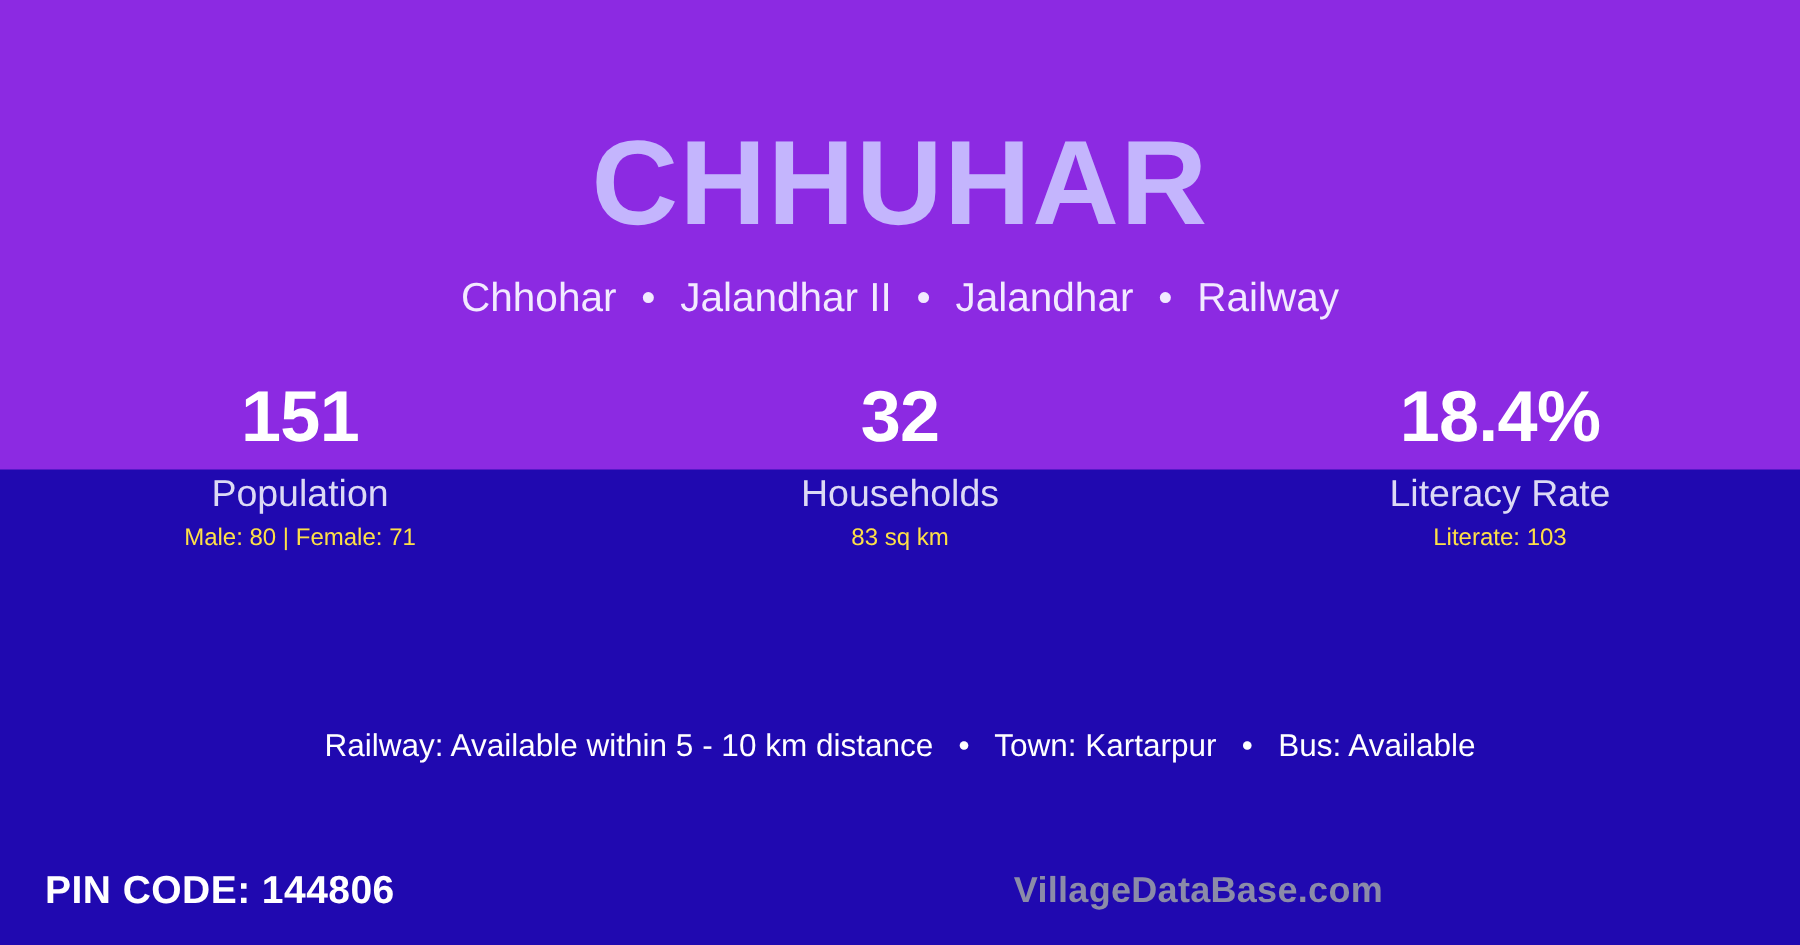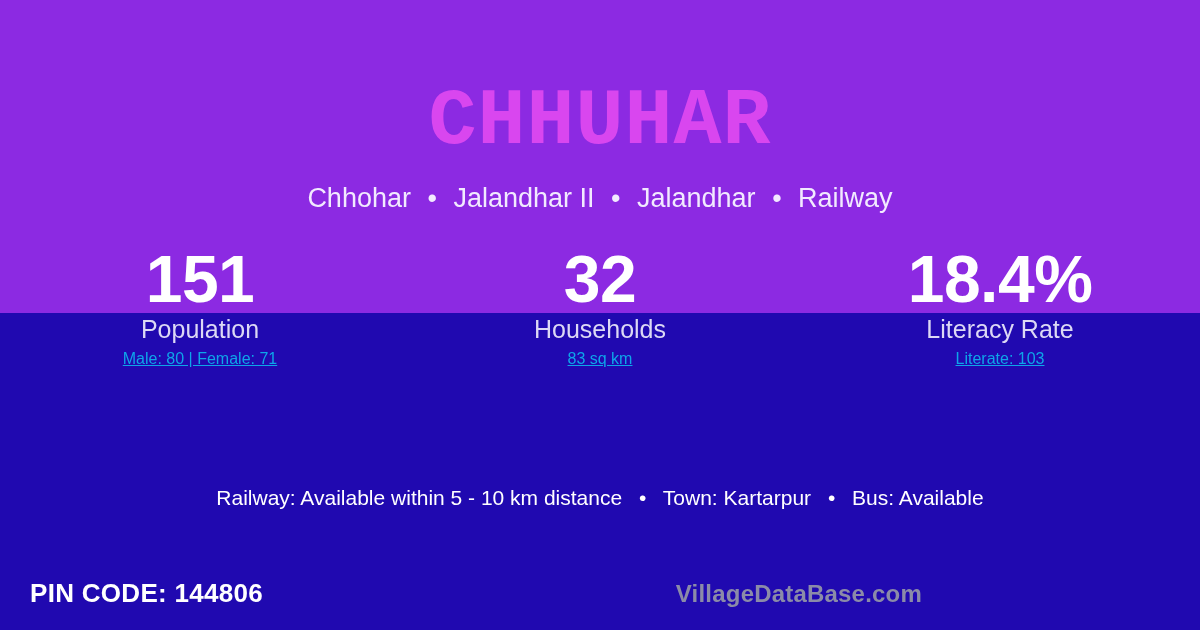--- a/index.html
+++ b/index.html
@@ -48,23 +48,22 @@
   .village-title {
     position: absolute;
     top: 82px;
     left: 0;
     width: 1200px;
     text-align: center;
     font-size: 80px;
     font-weight: bold;
     letter-spacing: 1px;
     line-height: 1;
-    color: #d946ef;
-    white-space: nowrap;
-    font-family: Liberation Mono, monospace;
+    color: #c4b5fd;
+    white-space: nowrap;
   }
 
   .breadcrumb {
     position: absolute;
     top: 182px;
     left: 0;
     width: 1200px;
     text-align: center;
     font-size: 27px;
     font-weight: normal;
@@ -88,40 +87,39 @@
     display: flex;
     z-index: 3;
   }
 
   .stat {
     width: 400px;
     text-align: center;
   }
 
   .stat-value {
-    font-size: 66px;
+    font-size: 48px;
     font-weight: bold;
     line-height: 66px;
     color: #ffffff;
     letter-spacing: -0.5px;
   }
 
   .stat-label {
     font-size: 25px;
     font-weight: normal;
     line-height: 34px;
     color: #dcd9f5;
   }
 
   .stat-sub {
     font-size: 16px;
     font-weight: normal;
     line-height: 26px;
-    color: #0ea5e9;
-    text-decoration: underline;
+    color: #fde047;
   }
 
   
   .amenities {
     position: absolute;
     top: 484px;
     left: 0;
     width: 1200px;
     text-align: center;
     font-size: 21px;

